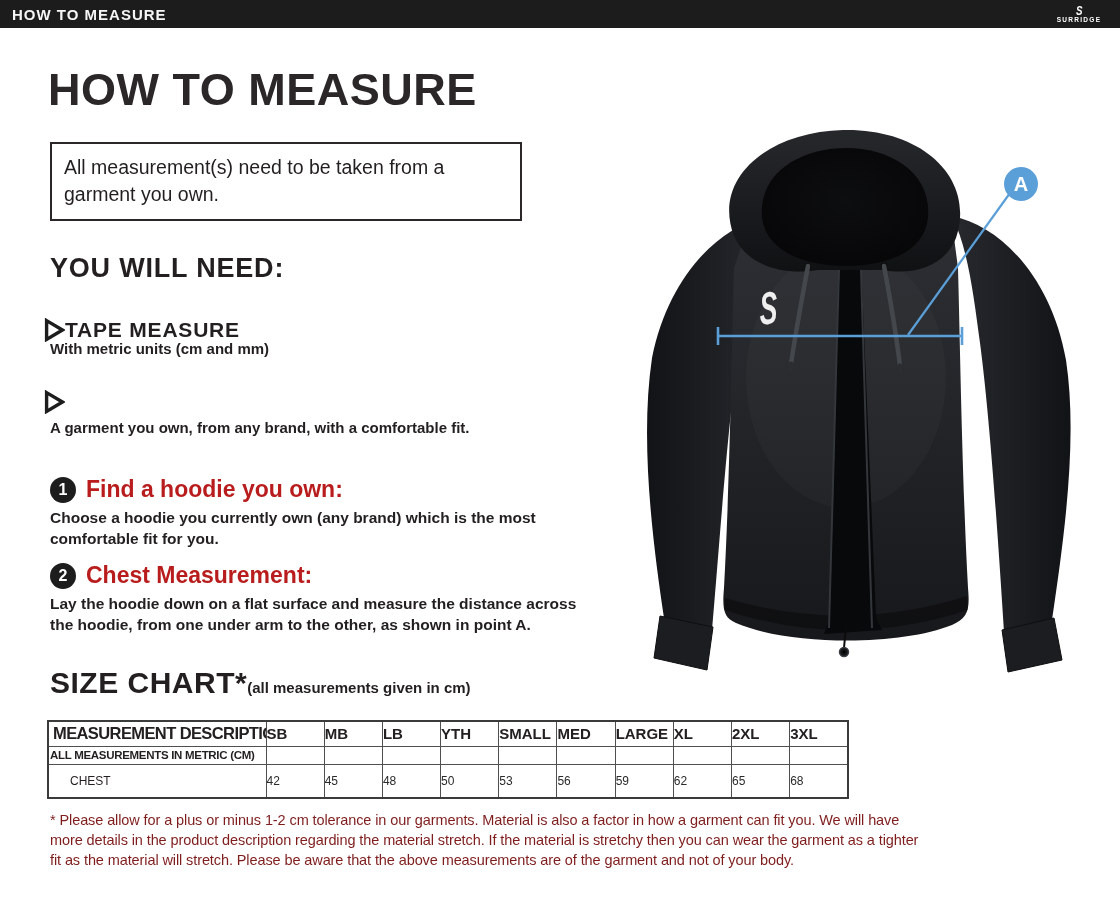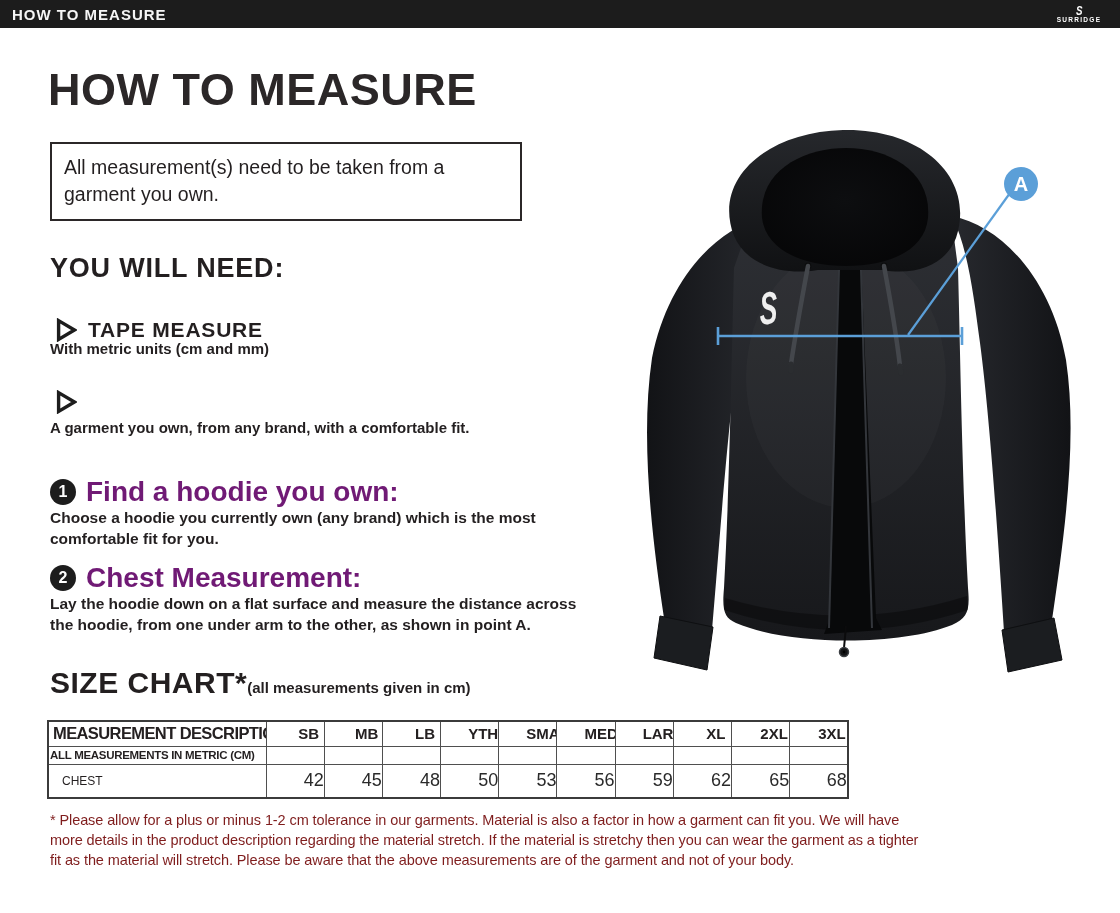--- a/index.html
+++ b/index.html
@@ -21,50 +21,50 @@
 
   
   .page-title { left:48px; top:64px; font-size:45px; font-weight:bold; color:#2b2728;
     letter-spacing:0.5px; }
   .notice-box { left:50px; top:142px; width:472px; border:2.5px solid #2b2728;
     padding:10px 12px; }
   .notice-text { font-size:19.5px; font-weight:normal; line-height:1.4; }
   .ywn-heading { left:50px; top:253px; font-size:27px; font-weight:bold;
     letter-spacing:0.8px; }
 
-  .need-item { left:56px; display:flex; align-items:flex-end; gap:11px; }
+  .need-item { left:44px; display:flex; align-items:flex-end; }
   .need-title { font-size:21px; font-weight:bold; letter-spacing:0.8px; }
   .need-desc { left:50px; font-size:15px; font-weight:bold; }
 
   .step-head { left:50px; display:flex; align-items:center; gap:10px; }
   .step-badge { width:26px; height:26px; border-radius:50%; background:#1d1d1d;
     color:#ffffff; font-size:16px; font-weight:bold; text-align:center;
     line-height:26px; flex:0 0 26px; }
-  .step-title { font-size:28px; font-weight:bold; color:#701a75; }
+  .step-title { font-size:23px; font-weight:bold; color:#b91c1c; }
   .step-desc { left:50px; font-size:15.5px; font-weight:bold; line-height:1.36; }
 
   .sc-heading { left:50px; top:666px; display:flex; align-items:baseline; }
   .sc-main { font-size:30px; font-weight:bold; letter-spacing:0.5px; }
   .sc-sub { font-size:15px; font-weight:bold; }
 
   
   .size-table-wrap { left:47px; top:720px; }
   table { border-collapse:collapse; table-layout:fixed; width:800px;
     border:2px solid #3b3b3b; }
   th, td { border:1px solid #4f4f4f; overflow:hidden; white-space:nowrap; }
   thead th { height:25px; font-size:15px; font-weight:bold; color:#242021;
-    text-align:center;padding-left:27px; }
+    text-align:left; }
   thead th.first { text-align:left; padding-left:4px; font-size:16.5px;
     letter-spacing:-0.6px; }
   tr.metric-row th { height:18px; font-size:11.5px; font-weight:bold;
     text-align:left; padding-left:1px; letter-spacing:-0.3px; }
   tr.metric-row td { height:18px; }
   tr.value-row th { height:19px; font-size:12px; font-weight:normal;
-    text-align:left; padding-left:13px; }
-  tr.value-row td { height:34px; font-size:18px; text-align:right; color:#2a2a2a; }
+    text-align:left; padding-left:21px; }
+  tr.value-row td { height:34px; font-size:12px; text-align:left; color:#2a2a2a; }
 
   .footnote { left:50px; top:810px; width:874px; font-size:14.5px; line-height:1.38;
     color:#7f1d1d; letter-spacing:-0.1px; }
 
   
   .hoodie-wrap { left:600px; top:118px; width:520px; height:560px; }
   .measure-stroke { stroke:var(--accent,#5b9fd8); }
   .point-fill { fill:var(--accent,#5b9fd8); }
 </style>
 </head>

